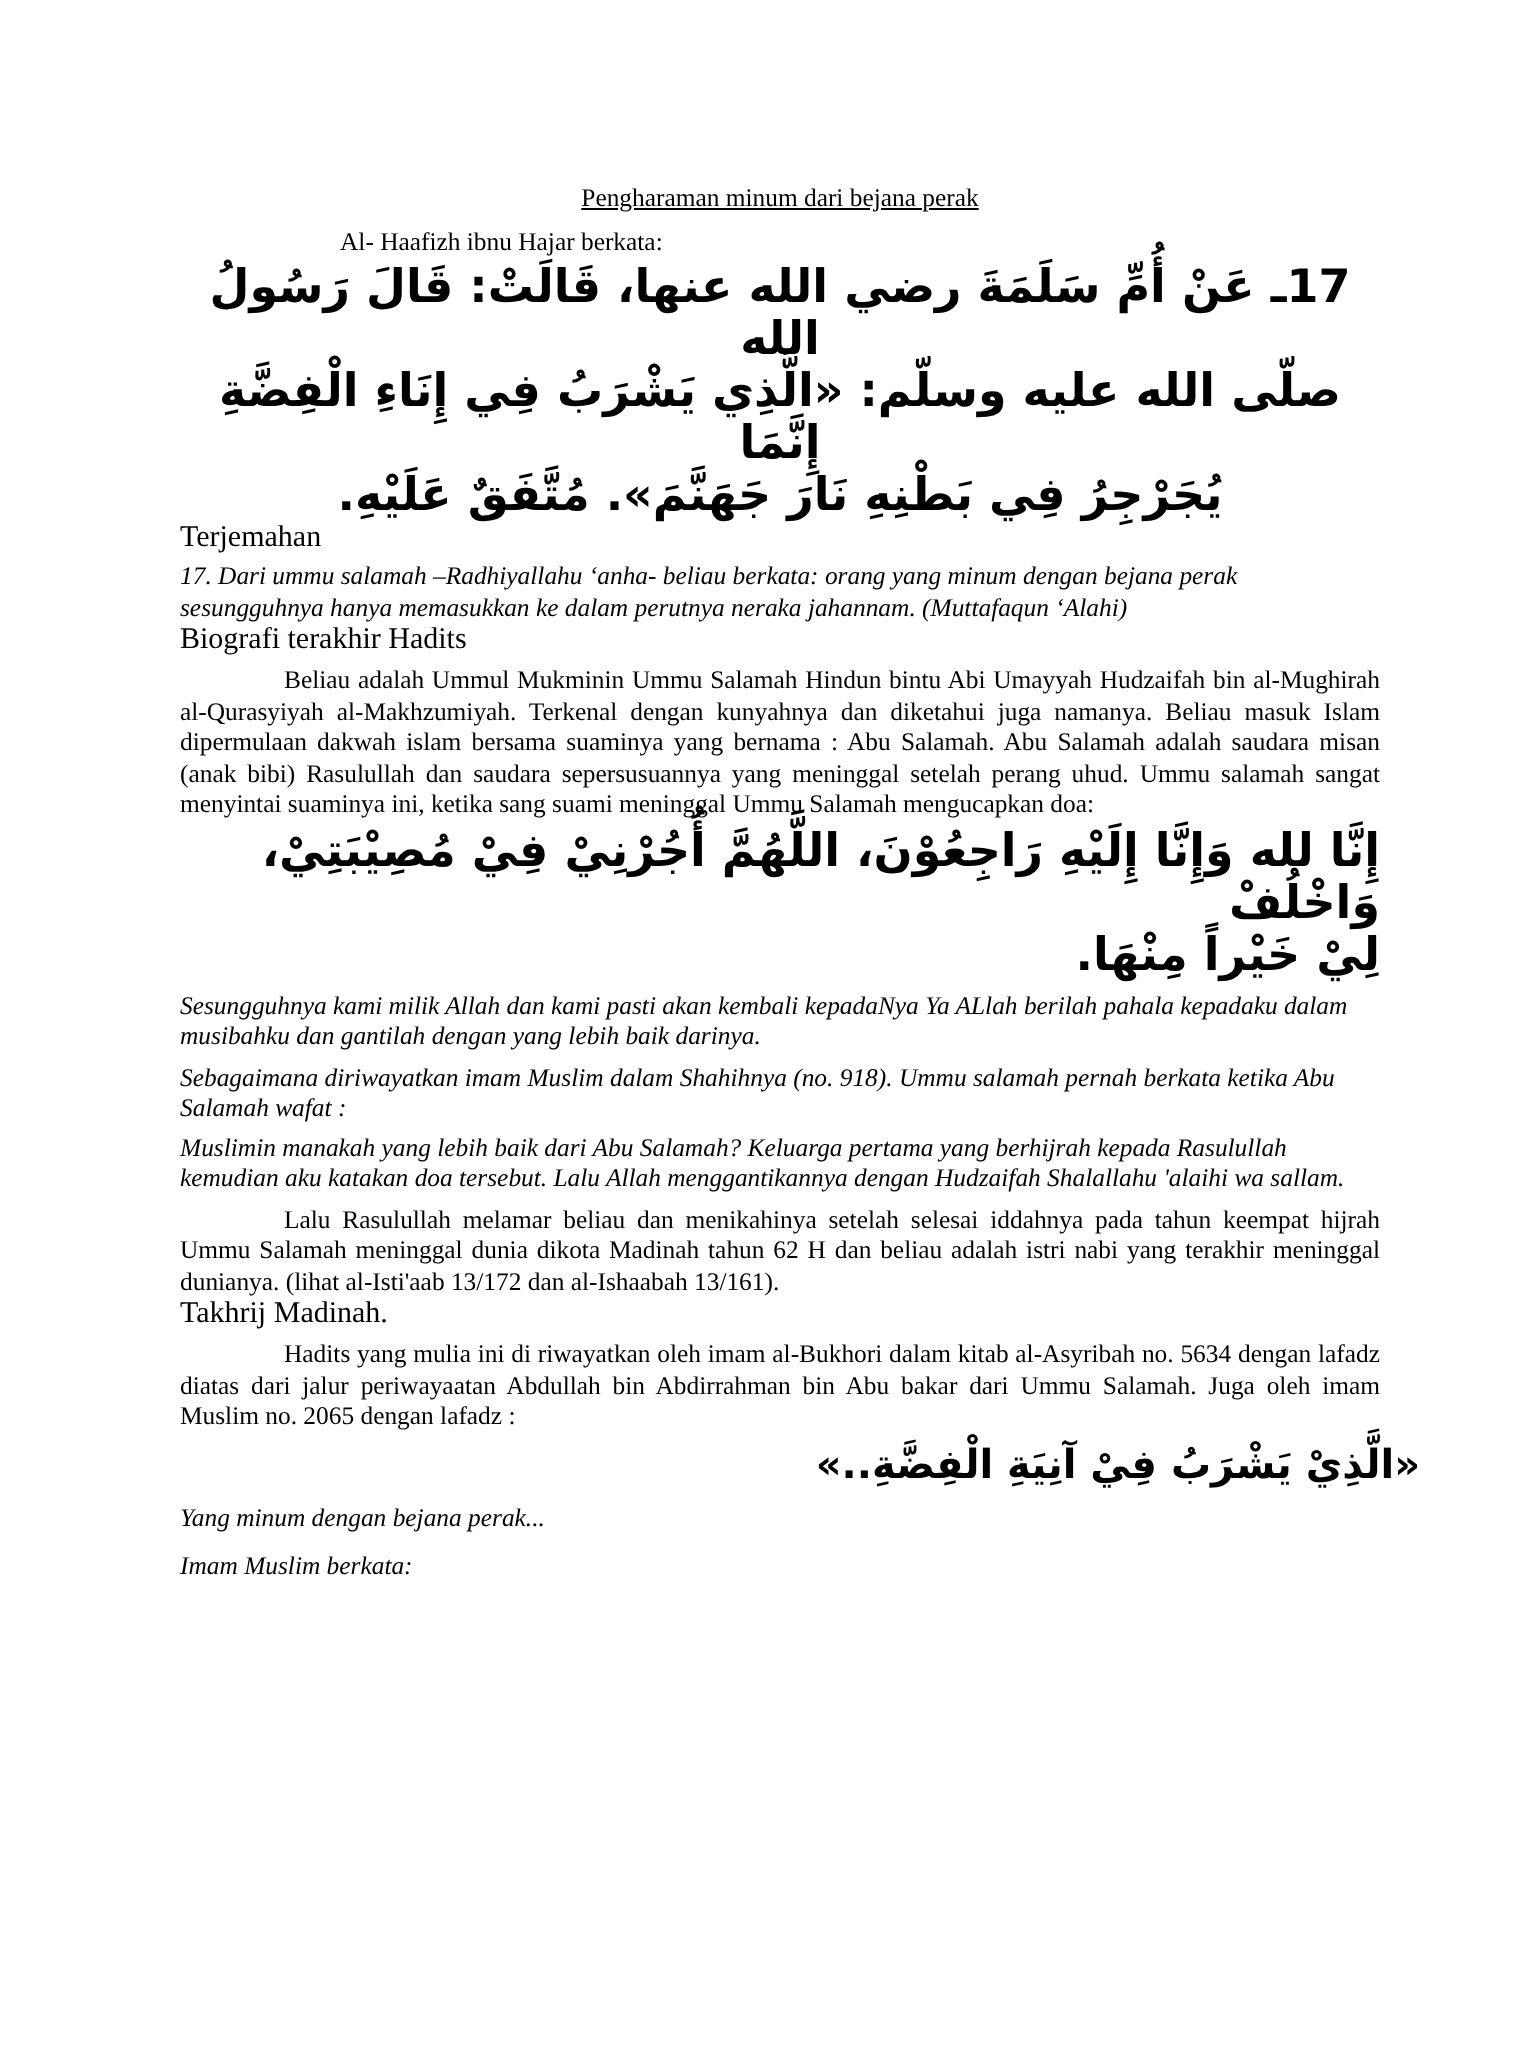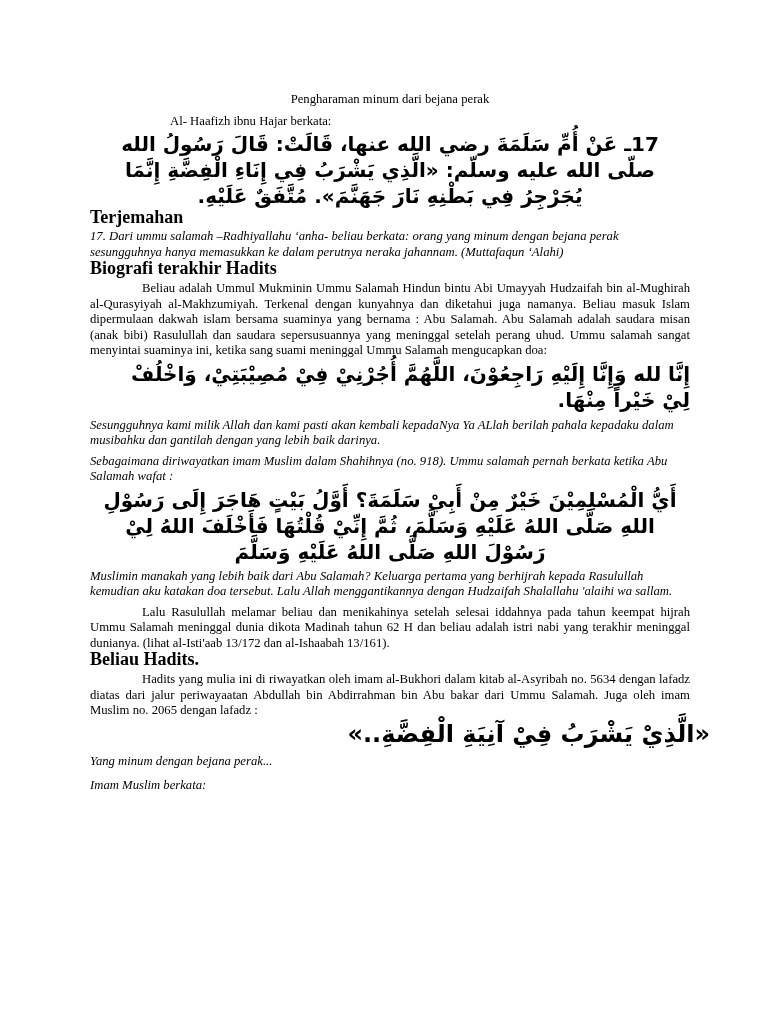--- a/index.html
+++ b/index.html
@@ -18,49 +18,50 @@
   .content {
     position: absolute;
     left: 90px; top: 92px;
     width: 600px;
     font-size: 12.7px;
     line-height: 15.5px;
   }
   .title {
     text-align: center;
     margin: 0 0 6px 0;
+    text-decoration: underline;
   }
   p { margin: 0; }
   .para { margin-top: 4px; text-align: justify; }
   .para.noj { text-align: left; font-style: italic; }
   .indent { text-indent: 52px; }
   .intro { margin-left: 80px; margin-top: 4px; }
   h3.hd {
-    font-size: 18px;
+    font-size: 15px;
     line-height: 16px;
     margin: 0;
-    font-weight: bold;
+    font-weight: normal;
   }
   .hd-terjemahan { margin-top: 7px; }
   .hd-biografi  { margin-top: 24px; }
   .hd-takhrij   { margin-top: 24px; }
   .arabic {
     direction: rtl;
     unicode-bidi: embed;
     font-family: "DejaVu Sans", sans-serif;
     font-weight: 700;
-    font-size: 20px;
+    font-size: 23px;
     line-height: 26px;
     white-space: pre-line;
     margin-top: 2px;
   }
   .arabic.center { text-align: center; }
   .arabic.left   { text-align: right; }
   .arabic.right  { text-align: right; margin-right: -20px; }
-  .arabic.quote  { font-size: 24px; line-height: 27px; }
+  .arabic.quote  { font-size: 20px; line-height: 27px; }
   .arabic.shifted { text-align: center; margin-left: 120px; margin-right: -20px; }
   .sp4 { margin-top: 4px; }
   .sp5 { margin-top: 5px; }
   .sp6 { margin-top: 6px; }
   .sp9 { margin-top: 9px; }
 </style>
 </head>
 <body>
 
 <div class="page">
@@ -79,28 +80,25 @@
 
     <h3 class="hd hd-biografi">Biografi terakhir Hadits</h3>
     <p class="para indent sp5">Beliau adalah Ummul Mukminin Ummu Salamah Hindun bintu Abi Umayyah Hudzaifah bin al-Mughirah al-Qurasyiyah al-Makhzumiyah. Terkenal dengan kunyahnya dan diketahui juga namanya. Beliau masuk Islam dipermulaan dakwah islam bersama suaminya yang bernama : Abu Salamah. Abu Salamah adalah saudara misan (anak bibi) Rasulullah dan saudara sepersusuannya yang meninggal setelah perang uhud. Ummu salamah sangat menyintai suaminya ini, ketika sang suami meninggal Ummu Salamah mengucapkan doa:</p>
 
     <div class="arabic left" dir="rtl" lang="ar">إِنَّا لله وَإِنَّا إِلَيْهِ رَاجِعُوْنَ، اللَّهُمَّ أُجُرْنِيْ فِيْ مُصِيْبَتِيْ، وَاخْلُفْ
 لِيْ خَيْراً مِنْهَا.</div>
 
     <p class="para noj sp5">Sesungguhnya kami milik Allah dan kami pasti akan kembali kepadaNya Ya ALlah berilah pahala kepadaku dalam musibahku dan gantilah dengan yang lebih baik darinya.</p>
     <p class="para noj sp5">Sebagaimana diriwayatkan imam Muslim dalam Shahihnya (no. 918). Ummu salamah pernah berkata ketika Abu Salamah wafat :</p>
 
-    <div class="arabic center" dir="rtl" lang="ar">أَيُّ الْمُسْلِمِيْنَ خَيْرٌ مِنْ أَبِيْ سَلَمَةَ؟ أَوَّلُ بَيْتٍ هَاجَرَ إِلَى رَسُوْلِ
-اللهِ صَلَّى اللهُ عَلَيْهِ وَسَلَّمَ، ثُمَّ إِنِّيْ قُلْتُهَا فَأَخْلَفَ اللهُ لِيْ
-رَسُوْلَ اللهِ صَلَّى اللهُ عَلَيْهِ وَسَلَّمَ</div>
 
     <p class="para noj sp4">Muslimin manakah yang lebih baik dari Abu Salamah? Keluarga pertama yang berhijrah kepada Rasulullah kemudian aku katakan doa tersebut. Lalu Allah menggantikannya dengan Hudzaifah Shalallahu 'alaihi wa sallam.</p>
     <p class="para indent sp5">Lalu Rasulullah melamar beliau dan menikahinya setelah selesai iddahnya pada tahun keempat hijrah Ummu Salamah meninggal dunia dikota Madinah tahun 62 H dan beliau adalah istri nabi yang terakhir meninggal dunianya.  (lihat al-Isti'aab 13/172 dan al-Ishaabah 13/161).</p>
 
-    <h3 class="hd hd-takhrij">Beliau Hadits.</h3>
+    <h3 class="hd hd-takhrij">Takhrij Madinah.</h3>
     <p class="para indent sp5">Hadits yang mulia ini di riwayatkan oleh imam al-Bukhori dalam kitab al-Asyribah no. 5634 dengan lafadz diatas dari jalur periwayaatan Abdullah bin Abdirrahman bin Abu bakar dari Ummu Salamah. Juga oleh imam Muslim no. 2065 dengan lafadz :</p>
 
     <div class="arabic right quote" dir="rtl" lang="ar">«الَّذِيْ يَشْرَبُ فِيْ آنِيَةِ الْفِضَّةِ..»</div>
 
     <p class="para noj sp6">Yang minum dengan bejana perak...</p>
 
 
     <p class="para noj sp9">Imam Muslim berkata:</p>
 
   </div>

